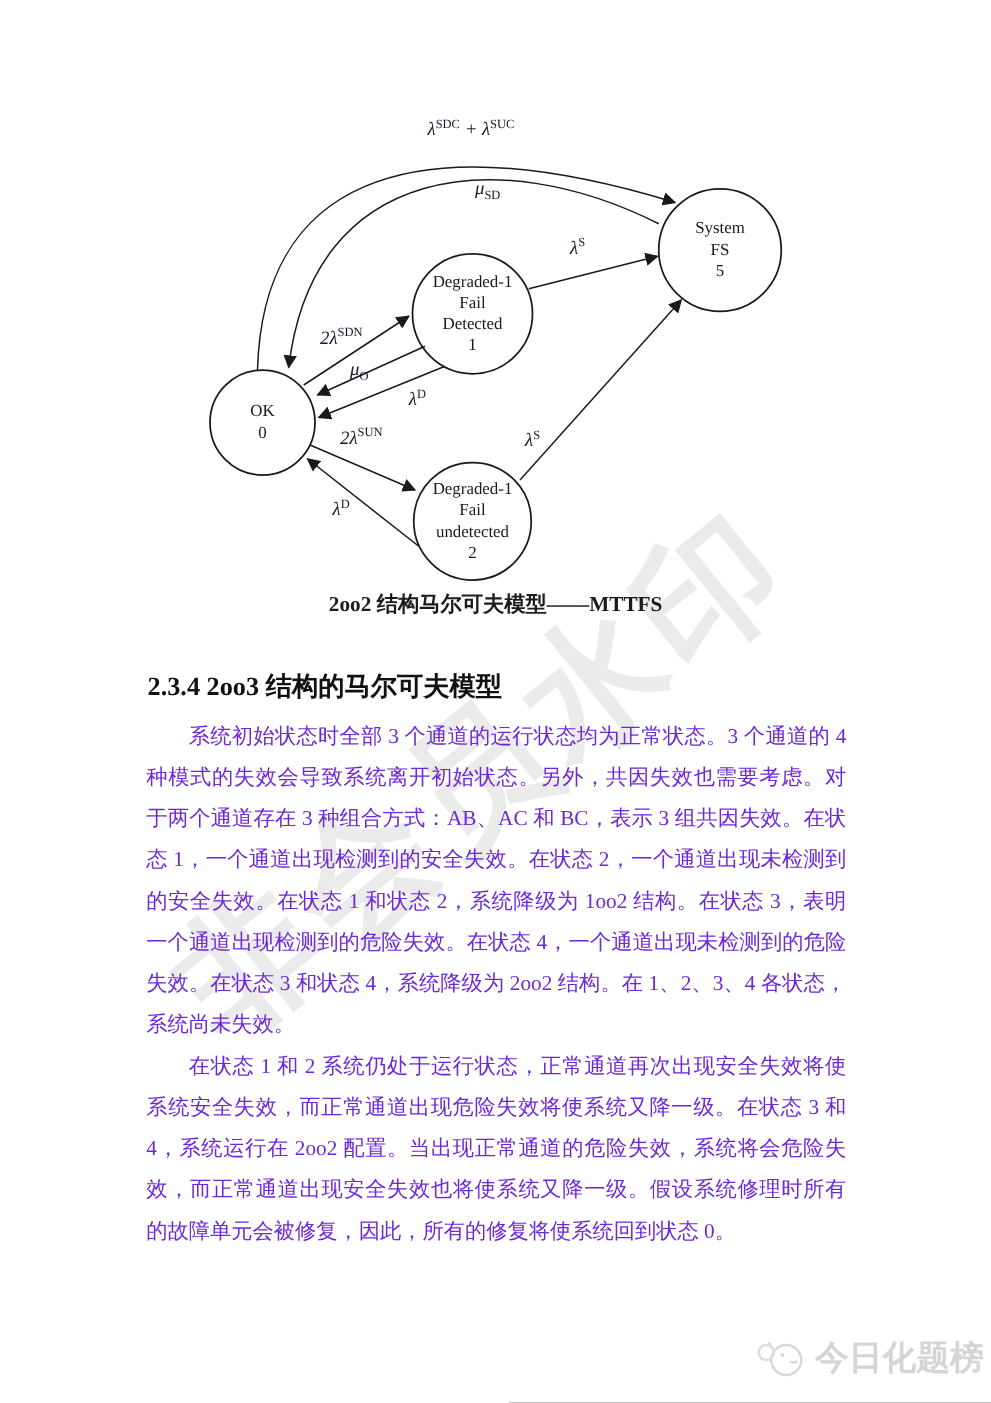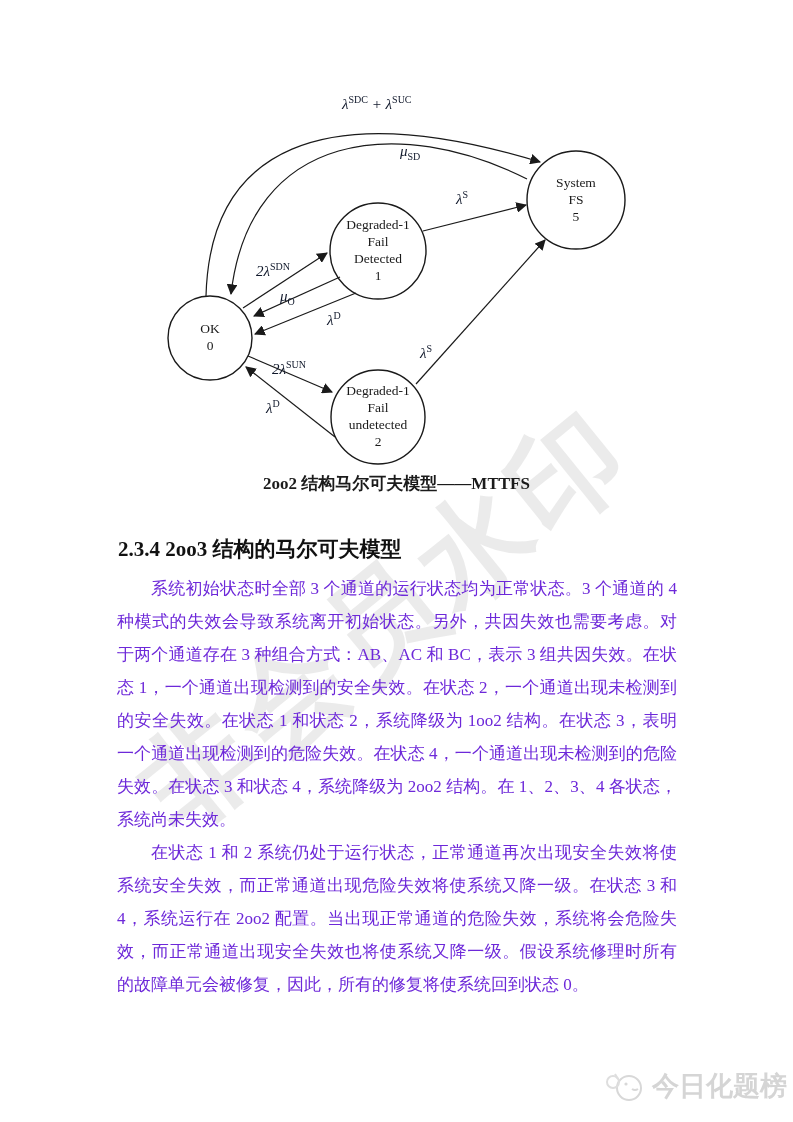--- a/index.html
+++ b/index.html
@@ -96,26 +96,26 @@
 1</div>
       <div class="state-label" style="left:378px; top:417px;">Degraded-1
 Fail
 undetected
 2</div>
       <div class="state-label" style="left:576px; top:200px;">System
 FS
 5</div>
 
       <span class="tlabel" style="left:342px; top:94px;"><i>λ</i><sup>SDC</sup><i> + λ</i><sup>SUC</sup></span>
-      <span class="tlabel" style="left:400px; top:143px;"><i>μ</i><sub>SD</sub></span>
+      <span class="tlabel" style="left:380px; top:143px;"><i>μ</i><sub>SD</sub></span>
       <span class="tlabel" style="left:456px; top:189px;"><i>λ</i><sup>S</sup></span>
       <span class="tlabel" style="left:256px; top:261px;text-align:right;"><i>2λ</i><sup>SDN</sup></span>
       <span class="tlabel" style="left:280px; top:288px;text-align:center;"><i>μ</i><sub>O</sub></span>
       <span class="tlabel" style="left:327px; top:310px;"><i>λ</i><sup>D</sup></span>
-      <span class="tlabel" style="left:272px; top:341px;margin-top:18px;"><i>2λ</i><sup>SUN</sup></span>
+      <span class="tlabel" style="left:272px; top:341px;"><i>2λ</i><sup>SUN</sup></span>
       <span class="tlabel" style="left:420px; top:343px;"><i>λ</i><sup>S</sup></span>
       <span class="tlabel" style="left:266px; top:398px;"><i>λ</i><sup>D</sup></span>
 
       <div class="fig-caption">2oo2 结构马尔可夫模型——MTTFS</div>
     </div>
 
     <div class="sec-heading">2.3.4 2oo3 结构的马尔可夫模型</div>
 
     <div class="body-text">
       <p>系统初始状态时全部 3 个通道的运行状态均为正常状态。3 个通道的 4 种模式的失效会导致系统离开初始状态。另外，共因失效也需要考虑。对于两个通道存在 3 种组合方式：AB、AC 和 BC，表示 3 组共因失效。在状态 1，一个通道出现检测到的安全失效。在状态 2，一个通道出现未检测到的安全失效。在状态 1 和状态 2，系统降级为 1oo2 结构。在状态 3，表明一个通道出现检测到的危险失效。在状态 4，一个通道出现未检测到的危险失效。在状态 3 和状态 4，系统降级为 2oo2 结构。在 1、2、3、4 各状态，系统尚未失效。</p>

